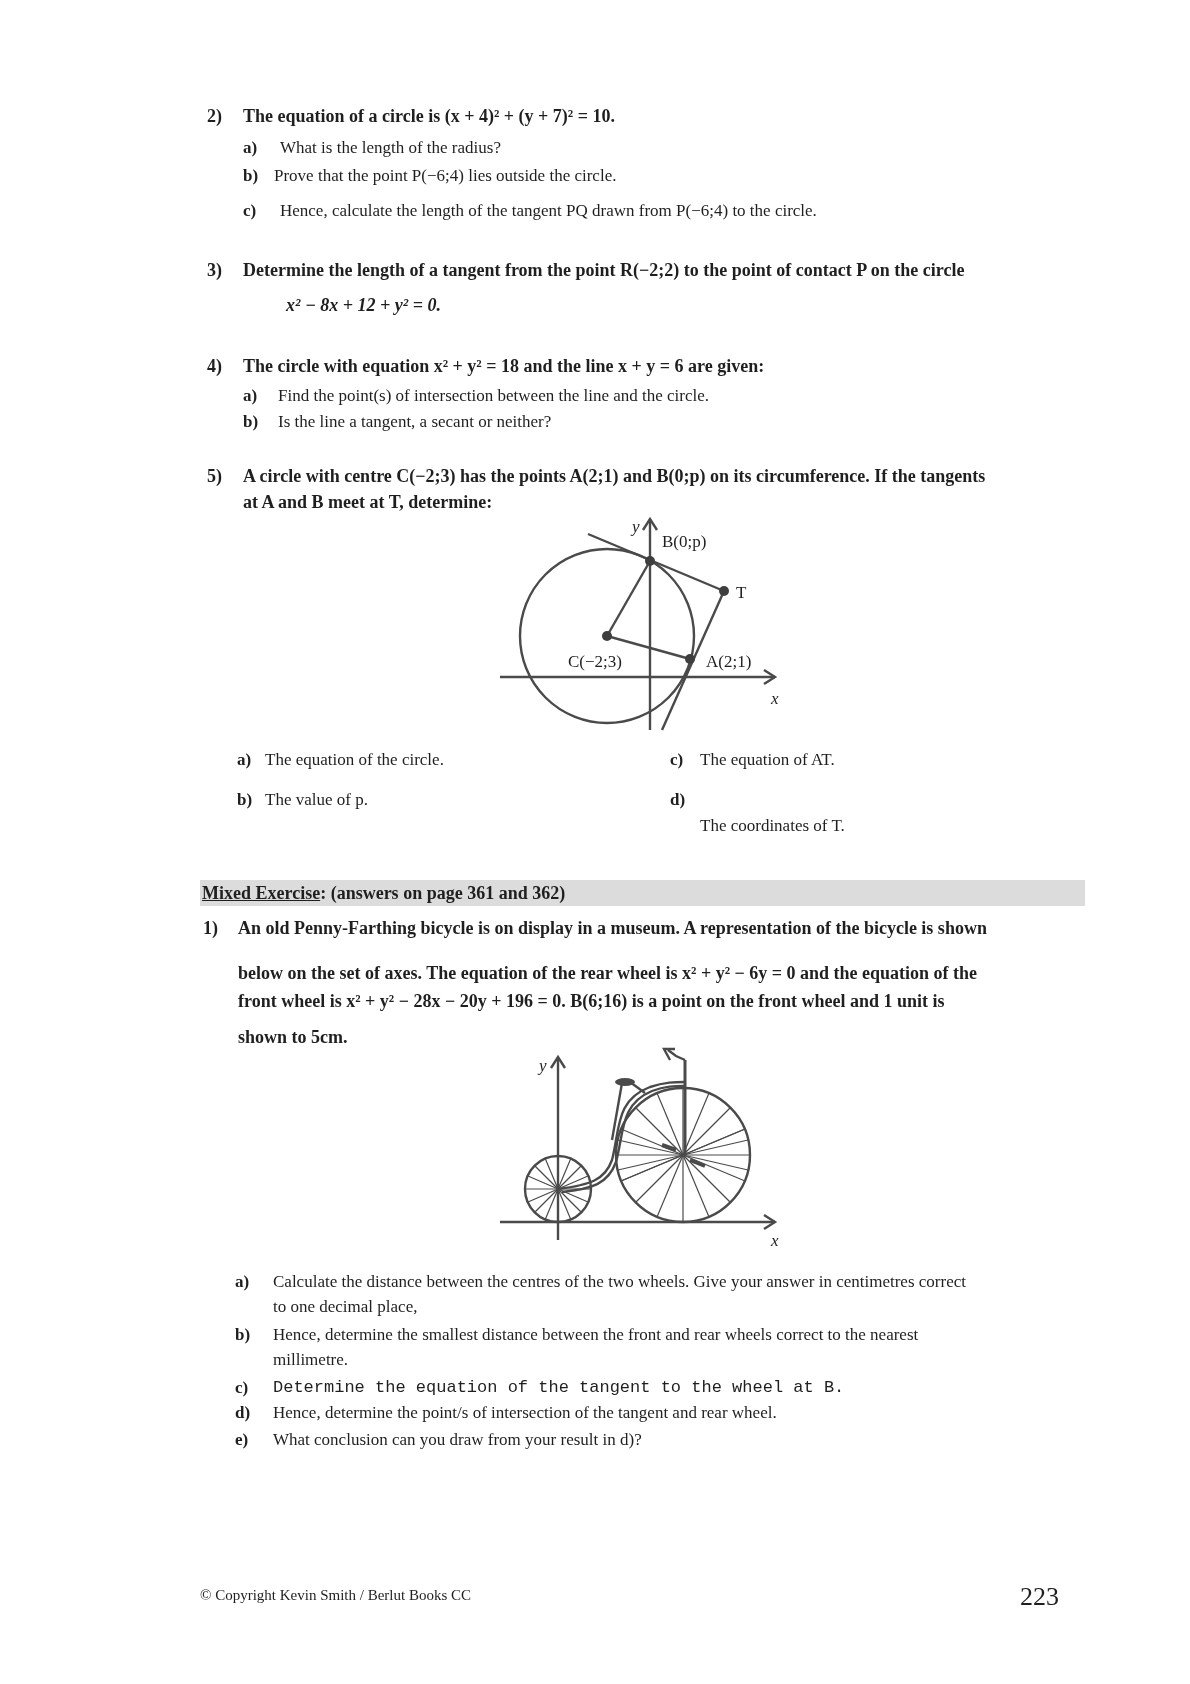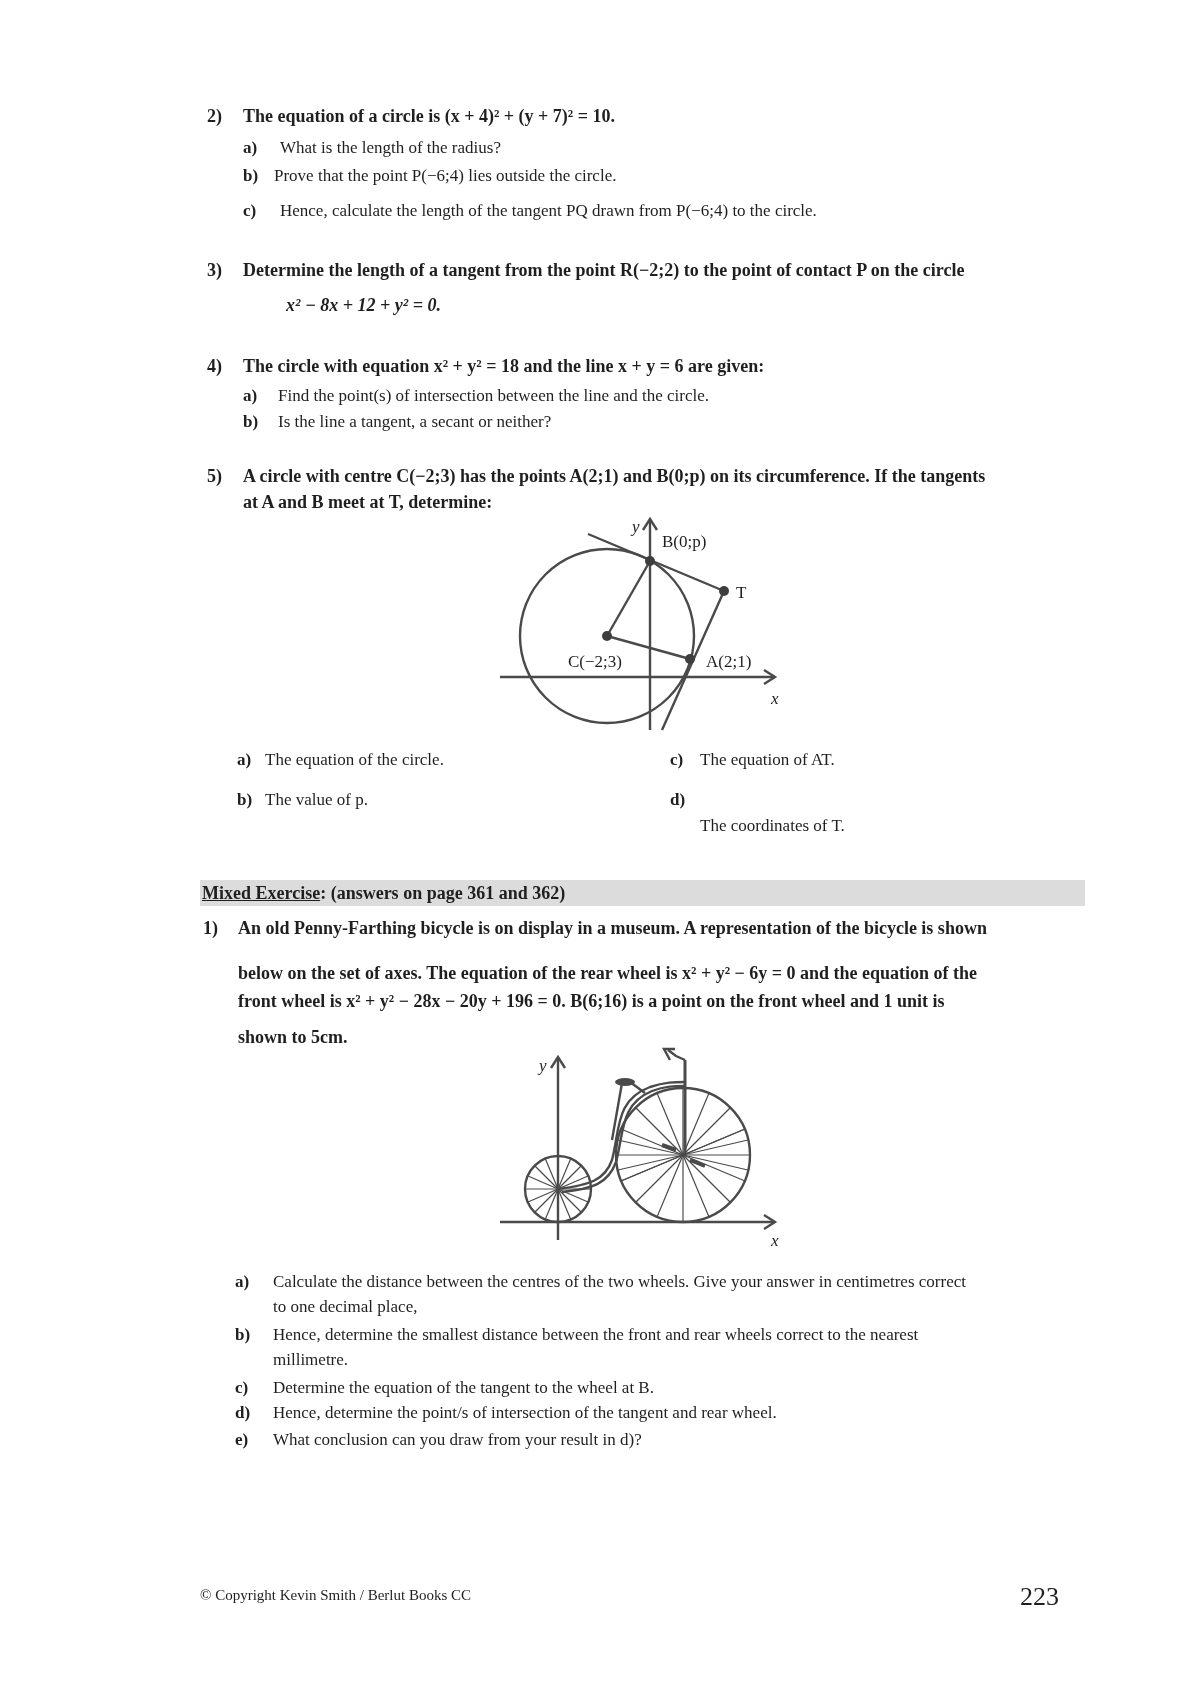--- a/index.html
+++ b/index.html
@@ -158,20 +158,20 @@
 <div class="abs sub-text math" style="left:539px;top:1057px;">y</div>
 <div class="abs sub-text math" style="left:771px;top:1232px;">x</div>
 
 <div class="abs sub-label" style="left:235px;top:1273px;">a)</div>
 <div class="abs sub-text" style="left:273px;top:1273px;">Calculate the distance between the centres of the two wheels. Give your answer in centimetres correct</div>
 <div class="abs sub-text" style="left:273px;top:1298px;">to one decimal place,</div>
 <div class="abs sub-label" style="left:235px;top:1326px;">b)</div>
 <div class="abs sub-text" style="left:273px;top:1326px;">Hence, determine the smallest distance between the front and rear wheels correct to the nearest</div>
 <div class="abs sub-text" style="left:273px;top:1351px;">millimetre.</div>
 <div class="abs sub-label" style="left:235px;top:1379px;">c)</div>
-<div class="abs sub-text" style="left:273px;top:1379px;">Determine the equation of the tangent to the wheel at B.</div>
+<div class="abs sub-text" style="left:273px;top:1379px;font-family:Liberation Mono, monospace;">Determine the equation of the tangent to the wheel at B.</div>
 <div class="abs sub-label" style="left:235px;top:1404px;">d)</div>
 <div class="abs sub-text" style="left:273px;top:1404px;">Hence, determine the point/s of intersection of the tangent and rear wheel.</div>
 <div class="abs sub-label" style="left:235px;top:1431px;">e)</div>
 <div class="abs sub-text" style="left:273px;top:1431px;">What conclusion can you draw from your result in d)?</div>
 
 <div class="abs footer-left" style="left:200px;top:1588px;">© Copyright Kevin Smith / Berlut Books CC</div>
 <div class="abs footer-right" style="left:1020px;top:1584px;">223</div>
 
 </body></html>

